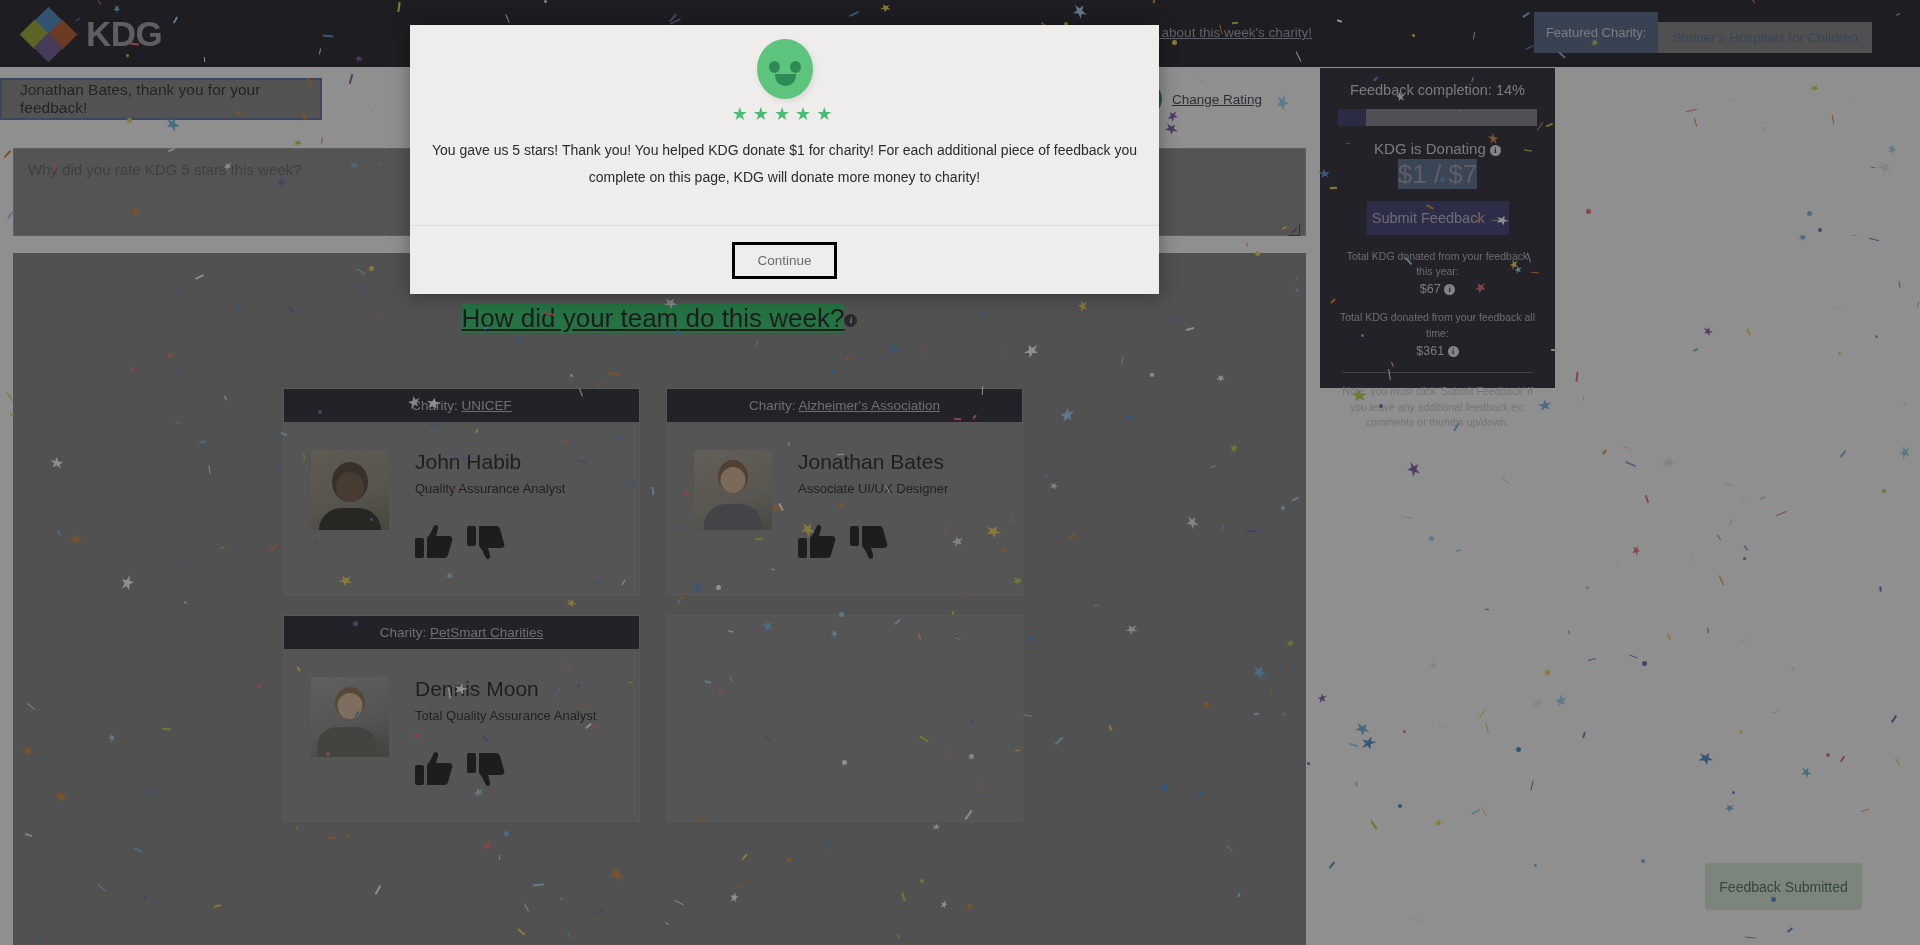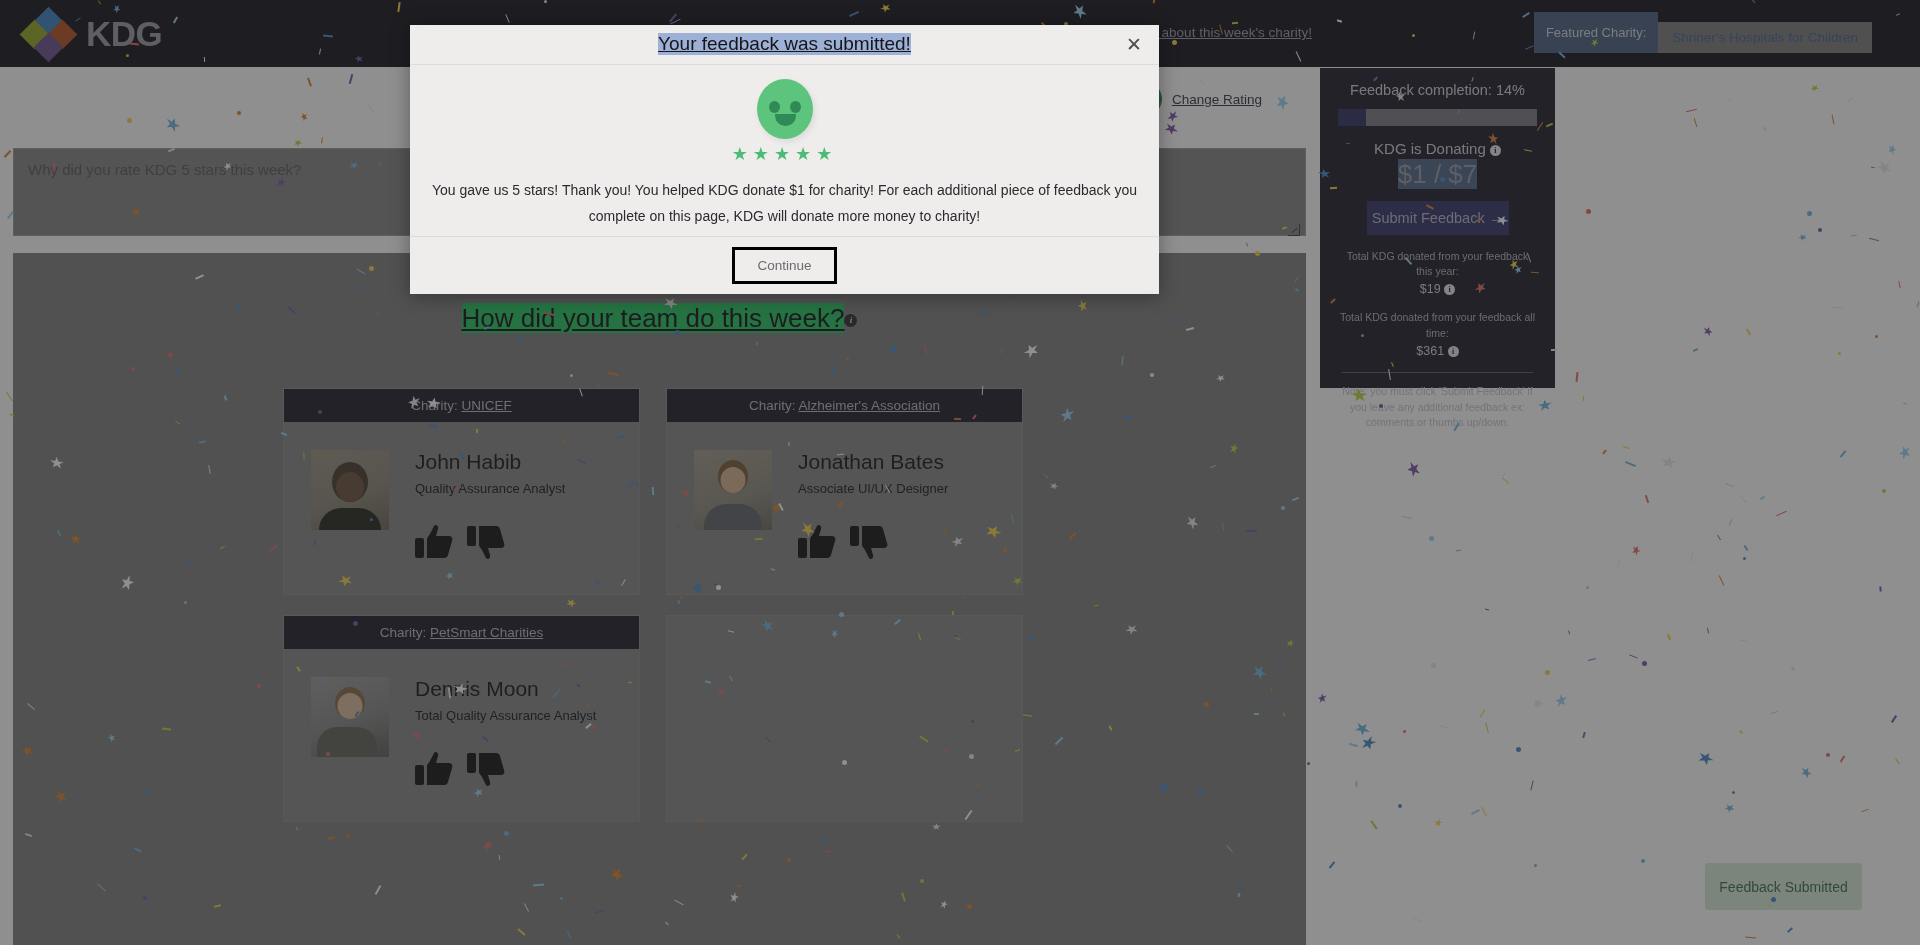--- a/index.html
+++ b/index.html
@@ -238,20 +238,23 @@
       <span class="logo-text">KDG</span>
     </div>
     <a class="charity-link" href="#">Learn more about this week's charity!</a>
     <div class="featured-wrap">
       <span class="featured-label">Featured Charity:</span>
       <span class="featured-name">Shriner's Hospitals for Children</span>
     </div>
   </div>
 
   <div class="greet-row">
+    <div class="greet-box">
+      <span>Jonathan Bates, thank you for your feedback!</span>
+    </div>
     <div class="rating-area">
       <span class="rating-text">ating!</span>
       <span class="rating-face">
         <i class="eye l"></i>
           <i class="eye r"></i>
           <i class="mouth"></i>
       </span>
       <a class="change-rating" href="#">Change Rating</a>
     </div>
   </div>
@@ -367,21 +370,21 @@
     <div class="sb-donating">
       <span>KDG is Donating</span>
       <span class="i-badge">i</span>
     </div>
     <div class="sb-amount">
       <span class="hl">$1 / $7</span>
     </div>
     <button class="submit-btn">Submit Feedback →</button>
     <div class="sb-small">Total KDG donated from your feedback this year:</div>
     <div class="sb-value">
-      <span>$19</span>
+      <span>$67</span>
       <span class="i-badge">i</span>
     </div>
     <div class="sb-small" style="margin-top:14px;">Total KDG donated from your feedback all time:</div>
     <div class="sb-value">
       <span>$361</span>
       <span class="i-badge">i</span>
     </div>
     <div class="sb-sep"></div>
     <div class="sb-note">Note: you must click 'Submit Feedback' if you leave any additional feedback ex: comments or thumbs up/down.</div>
   </div>
@@ -860,24 +863,20 @@
     <i style="left:1204px;top:702px;width:5px;height:5px;background:#d9822b;border-radius:50%"></i>
     <i style="left:479px;top:790px;width:6px;height:6px;color:#9ad3f5;font-size:12px;line-height:6px;transform:rotate(185deg)">★</i>
     <i style="left:1869px;top:239px;width:10px;height:1px;background:#4a86c8;transform:rotate(14deg)"></i>
     <i style="left:628px;top:682px;width:4px;height:1px;background:#f2d34a;transform:rotate(9deg)"></i>
     <i style="left:460px;top:688px;width:8px;height:8px;color:#ffffff;font-size:16px;line-height:8px;transform:rotate(223deg)">★</i>
   </div>
 
 <div id="dim"></div>
 
 <div class="modal">
-  <div class="modal-hd">
-    <span class="modal-title">Your feedback was submitted!</span>
-    <button class="modal-close">✕</button>
-  </div>
   <div class="modal-bd">
     <div class="happy-face">
       <i class="eye l"></i>
         <i class="eye r"></i>
         <i class="mouth"></i>
     </div>
     <div class="stars">★★★★★</div>
     <div class="modal-text">You gave us 5 stars! Thank you! You helped KDG donate $1 for charity! For each additional piece of feedback you complete on this page, KDG will donate more money to charity!</div>
   </div>
   <div class="modal-ft">

